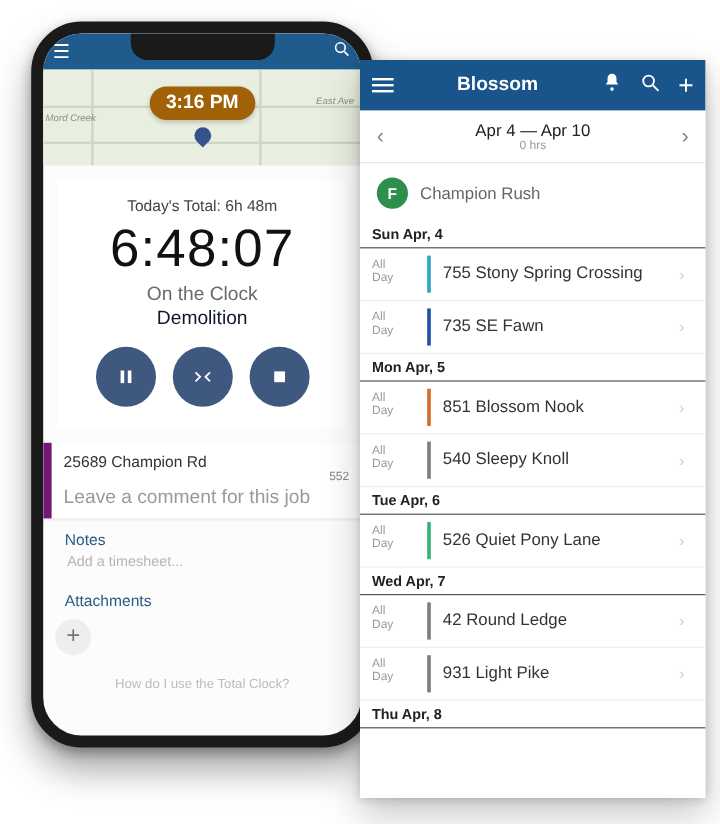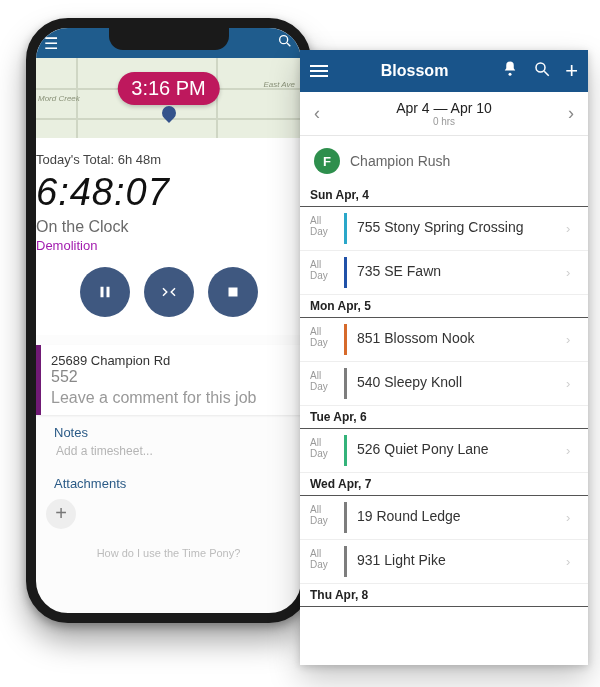--- a/index.html
+++ b/index.html
@@ -17,40 +17,40 @@
   .p1-top { height: 30px; background:#1f5c8d; display:flex; align-items:center; padding:0 8px; }
   .p1-top .ham, .p1-top .srch { color:#fff; font-size:16px; }
   .p1-top .srch { margin-left:auto; }
 
   .map { height: 80px; background: #e9efe0; position:relative; overflow:hidden; }
   .road { position:absolute; background:#cfd6c4; }
   .roadV { width:2px; height:100%; }
   .roadH { height:2px; width:100%; }
   .roadlbl { position:absolute; font-size:8px; color:#8a9279; font-style:italic; }
   .timepill { position:absolute; left:50%; top:14px; transform:translateX(-50%);
-    background:#be185d; color:#fff; font-weight:400; font-size:20px;
+    background:#a16207; color:#fff; font-weight:700; font-size:16px;
     padding:5px 14px; border-radius:18px; box-shadow:0 2px 4px rgba(0,0,0,.2);}
   .pin { position:absolute; left:50%; top:48px; transform:translateX(-50%);
     width:14px;height:14px;background:#34538b;border-radius:50% 50% 50% 0;
     transform:translateX(-50%) rotate(-45deg);}
 
-  .clockcard { background:#fff; margin:0; padding:14px 0 18px; text-align:left; }
+  .clockcard { background:#fff; margin:12px; padding:14px 0 18px; text-align:center; }
   .todays { font-size:13px; color:#444; }
-  .bigtime { font-size:38px; font-weight:400; color:#111; margin-top:4px; letter-spacing:1px;font-style:italic;}
+  .bigtime { font-size:44px; font-weight:400; color:#111; margin-top:4px; letter-spacing:1px;}
   .status { font-size:16px; color:#6a6a6a; margin-top:4px;}
-  .subtask { font-size:13px; color:#a21caf; margin-top:2px;}
+  .subtask { font-size:16px; color:#0f172a; margin-top:2px;}
   .btnrow { display:flex; justify-content:center; gap:14px; margin-top:14px;}
   .cbtn { width:50px; height:50px; border-radius:50%; background:#3f5880;
     display:flex; align-items:center; justify-content:center; }
   .cbtn svg { fill:#fff; width:18px; height:18px; }
 
-  .jobcard { background:#fff; margin-top:10px; padding:8px 10px; border-left:5px solid #701a75;
+  .jobcard { background:#fff; margin-top:10px; padding:8px 10px; border-left:7px solid #701a75;
     box-shadow:0 1px 2px rgba(0,0,0,.08);}
   .jobtitle { font-size:13px; color:#333;}
-  .jobnum { font-size:16px; color:#888;}
+  .jobnum { font-size:10px; color:#888;text-align:right;}
   .jobcomment { font-size:16px; color:#999; margin-top:3px;}
 
   .sect { font-size:13px; color:#2a5a86; font-weight:400; padding:10px 18px 4px;}
   .addts { font-size:12px; color:#b5b5b5; padding:0 20px 8px;}
   .attplus { width:30px; height:30px; border-radius:15px; background:#eee; color:#777;
     font-size:20px; line-height:28px; text-align:center; margin:4px 10px;}
   .helptxt { text-align:center; font-size:11px; color:#bcbcbc; margin-top:18px;}
 
   
   .phone2 {
@@ -66,21 +66,21 @@
   .daterow .arrow { width:34px; text-align:center; color:#888; font-size:18px;}
   .daterow .mid { flex:1; text-align:center;}
   .drange { font-size:14px; color:#222;}
   .dhours { font-size:10px; color:#999;}
   .person { display:flex; align-items:center; padding:12px 14px 10px; gap:10px; color:#666; font-size:14px;}
   .avatar{ width:26px;height:26px;border-radius:50%;background:#2e8f4d;color:#fff;
     font-size:13px;font-weight:600;display:flex;align-items:center;justify-content:center;}
 
   .dayhdr { font-size:12px; color:#222; font-weight:600; padding:4px 10px 4px; border-bottom:1px solid #555;}
   .evt { display:flex; align-items:stretch; border-bottom:1px solid #eee; min-height:44px;}
-  .evt .allday { width:44px; font-size:10px; color:#999; padding:8px 16px 0 10px;}
+  .evt .allday { width:56px; font-size:10px; color:#999; padding:8px 16px 0 10px;}
   .evt .bar { width:3px; margin:6px 0;}
   .evt .etxt { flex:1; font-size:14px; color:#333; padding:12px 0 0 10px;}
   .evt .chev { width:22px; color:#cfcfcf; font-size:13px; display:flex; align-items:center;}
 </style>
 </head>
 <body>
 
 <div class="phone1">
   <div class="notch"></div>
   <div class="p1-top">
@@ -132,21 +132,21 @@
   <div class="jobcard">
     <div class="jobtitle">25689 Champion Rd</div>
     <div class="jobnum">552</div>
     <div class="jobcomment">Leave a comment for this job</div>
   </div>
 
   <div class="sect">Notes</div>
   <div class="addts">Add a timesheet...</div>
   <div class="sect">Attachments</div>
   <div class="attplus">+</div>
-  <div class="helptxt">How do I use the Time Pony?</div>
+  <div class="helptxt">How do I use the Total Clock?</div>
 </div>
 
 <div class="phone2">
   <div class="p2-hdr">
     <div class="ham2">
         <div></div>
         <div></div>
         <div></div>
       </div>
     <div class="title">Blossom</div>
@@ -210,21 +210,21 @@
       <div class="evt">
         <div class="allday">All Day</div>
         <div class="bar" style="background:#34b37a"></div>
         <div class="etxt">526 Quiet Pony Lane</div>
         <div class="chev">›</div>
       </div>
       <div class="dayhdr">Wed Apr, 7</div>
       <div class="evt">
         <div class="allday">All Day</div>
         <div class="bar" style="background:#7d7d7d"></div>
-        <div class="etxt">19 Round Ledge</div>
+        <div class="etxt">42 Round Ledge</div>
         <div class="chev">›</div>
       </div>
       <div class="evt">
         <div class="allday">All Day</div>
         <div class="bar" style="background:#7d7d7d"></div>
         <div class="etxt">931 Light Pike</div>
         <div class="chev">›</div>
       </div>
       <div class="dayhdr">Thu Apr, 8</div>
     </div>

